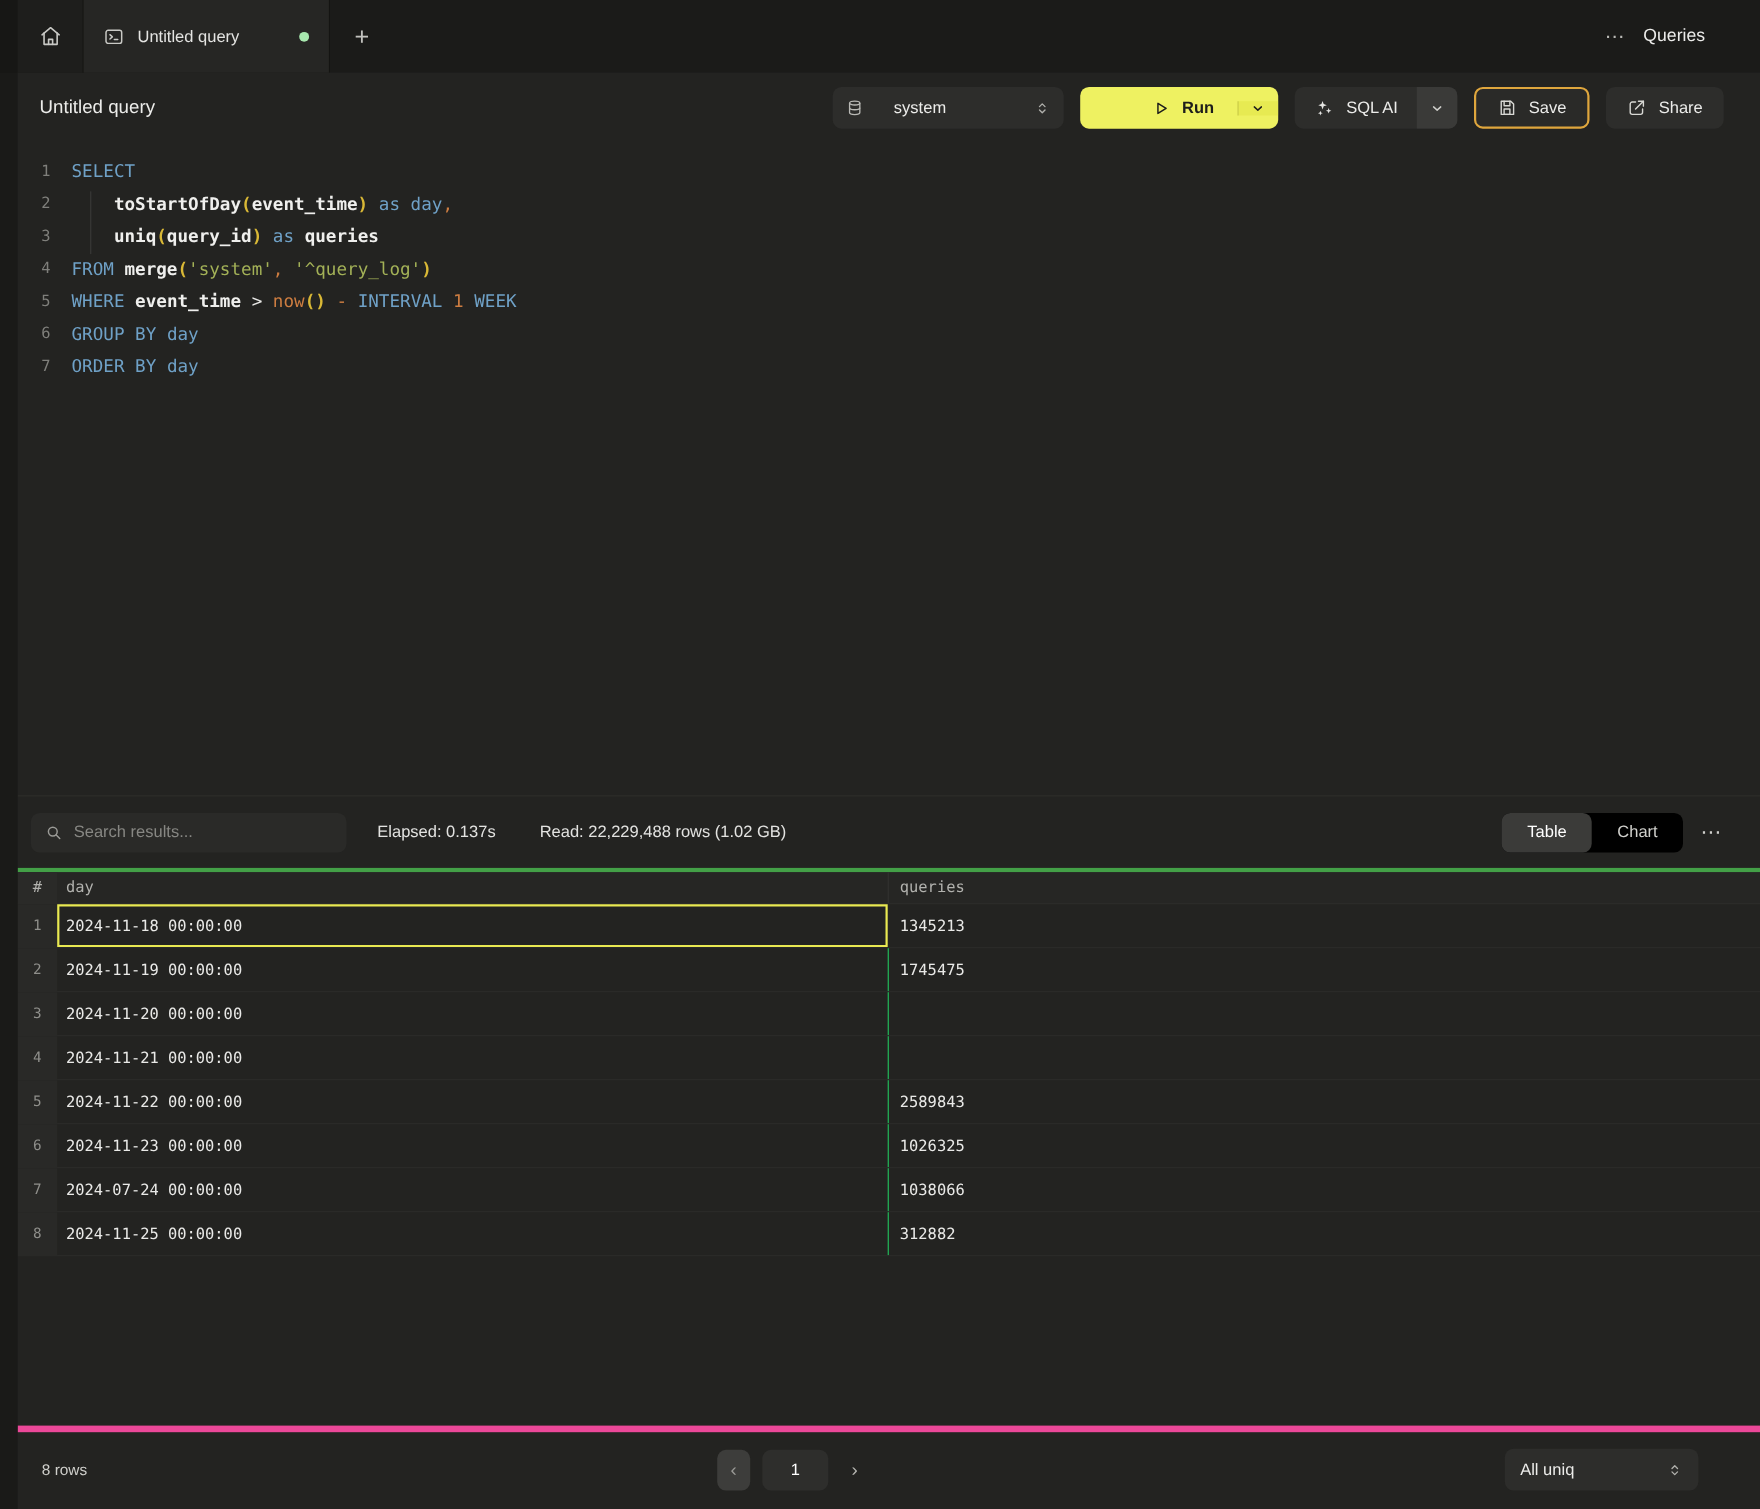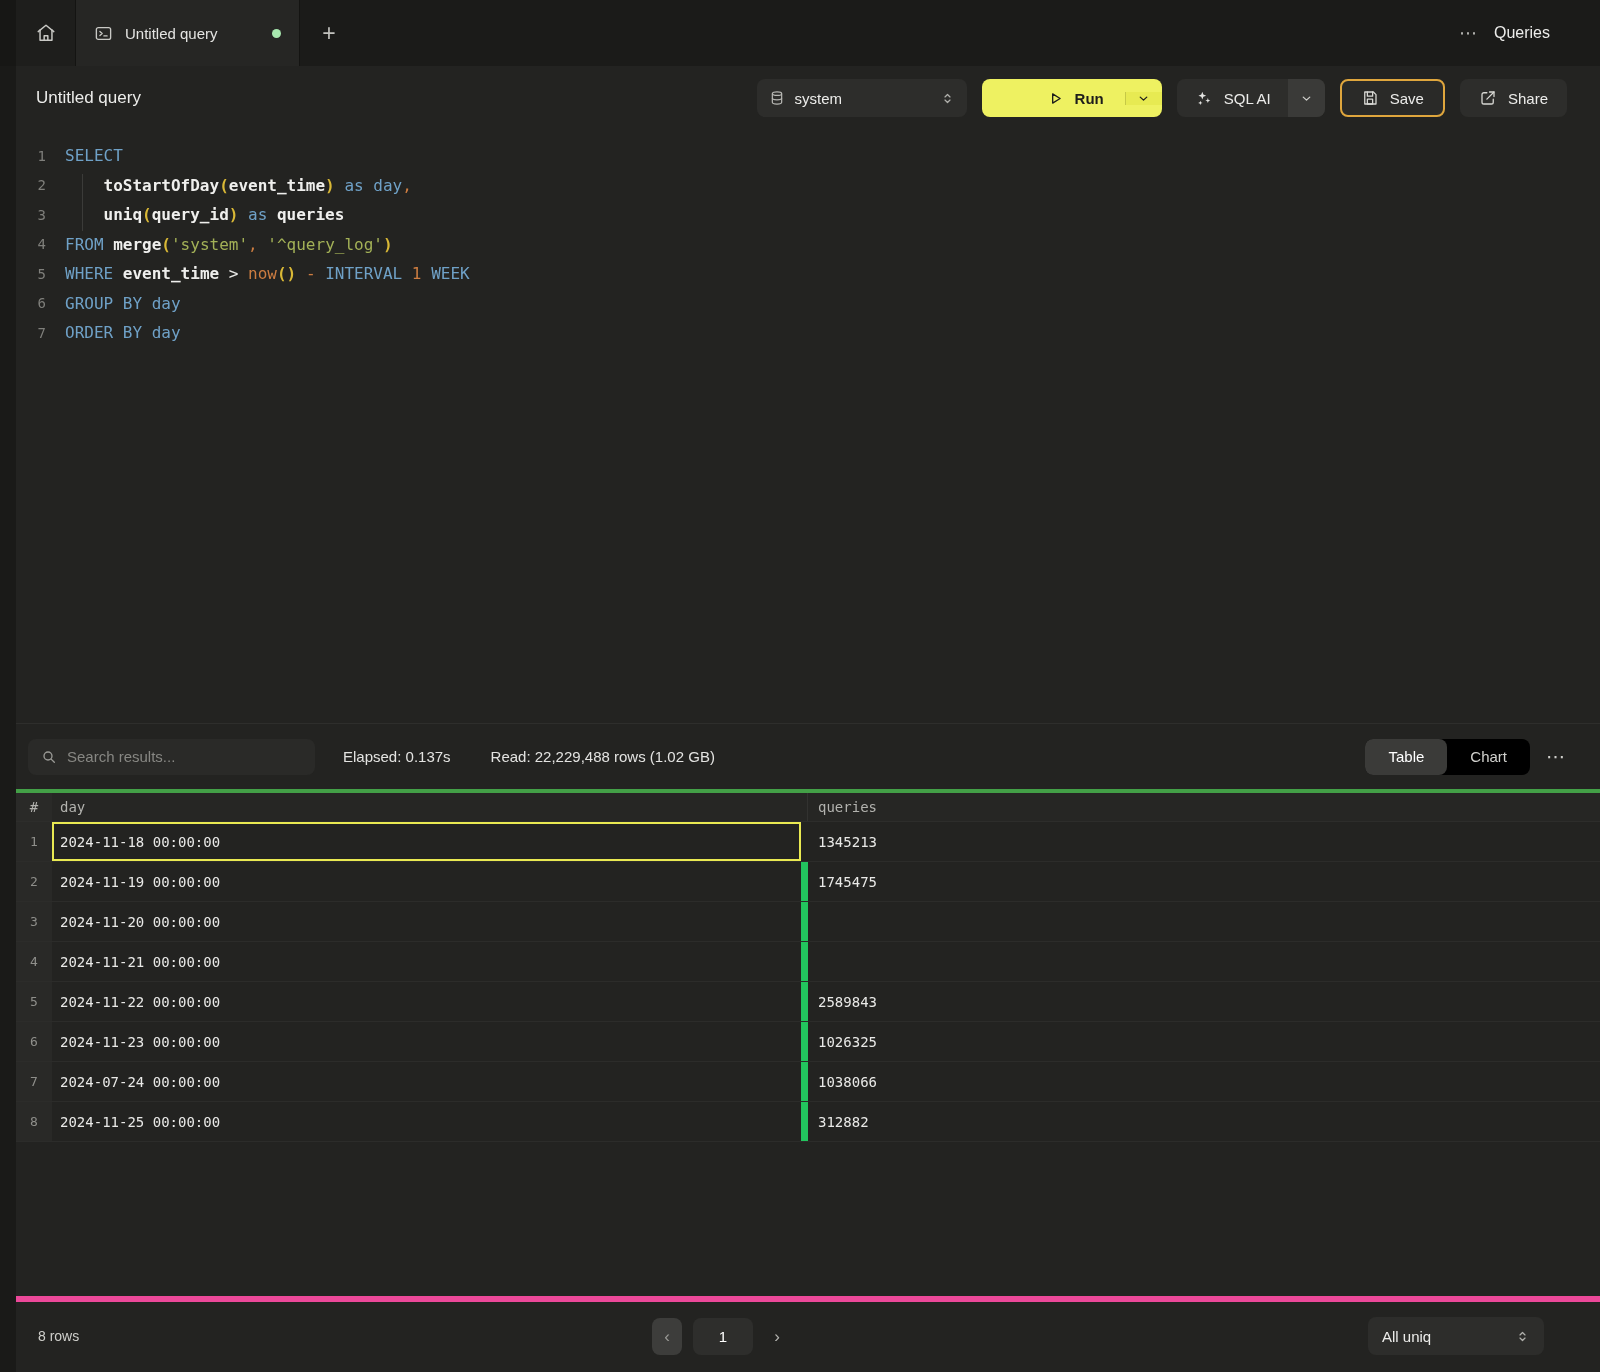--- a/index.html
+++ b/index.html
@@ -26,21 +26,21 @@
   .plus-btn { width:58px; display:flex; align-items:center; justify-content:center; font-size:23px; color:#c2c2be; font-weight:300; cursor:pointer; }
   .tabbar-right { margin-left:auto; display:flex; align-items:center; gap:16px; padding-right:50px; }
   .panel-more { color:#b9b9b5; font-size:18px; letter-spacing:1px; cursor:pointer; }
   .panel-label { font-size:16px; color:#ececea; cursor:pointer; }
 
   
   .qheader { position:absolute; left:16px; top:66px; width:1584px; height:64px; display:flex; align-items:center; z-index:1; }
   .page-title { margin-left:20px; font-size:17px; color:#ececea; }
   .header-actions { margin-left:auto; display:flex; align-items:center; gap:15px; padding-right:33px; }
   .ctl { height:38px; border-radius:8px; font-size:15px; display:flex; align-items:center; cursor:pointer; }
-  .db-select { width:210px; background:#2d2d2b; padding:0 12px; gap:10px; }
+  .db-select { width:210px; background:#2d2d2b; padding:0 12px; gap:28px; }
   .db-select .lbl { color:#ececea; }
   .db-select .updown { margin-left:auto; color:#b0b0ac; display:flex; }
   .db-icon { color:#b9b9b5; display:flex; }
 
   .run-btn { background:#eef161; color:#1d1d1b; overflow:hidden; align-items:center; font-weight:700;padding-left:44px; }
   .run-main { display:flex; align-items:center; gap:11px; padding:0 21px; }
   .run-chev { width:37px; display:flex; align-items:center; justify-content:center; background:#e7ea52; border-left:1px solid rgba(0,0,0,0.14); }
   .run-icon { display:flex; }
 
   .split-btn { background:#2d2d2b; overflow:hidden; align-items:stretch; }
@@ -84,21 +84,21 @@
   
   .progress { position:absolute; left:16px; top:789px; width:1584px; height:4px; background:#43a047; }
   .thead { position:absolute; left:16px; top:793px; width:1584px; height:29px; background:#262624; display:flex; align-items:stretch; font-family:"DejaVu Sans Mono", monospace; font-size:14px; color:#b2b2ae; border-bottom:1px solid #2d2d2b; }
   .th-num { width:36px; background:#2a2a28; display:flex; align-items:center; justify-content:center; }
   .th-day { width:756px; padding-left:8px; display:flex; align-items:center; border-right:1px solid #323230; cursor:pointer; }
   .th-queries { flex:1; padding-left:10px; display:flex; align-items:center; cursor:pointer; }
 
   .tbody { position:absolute; left:16px; top:822px; width:1584px; }
   .trow { display:flex; height:40px; align-items:stretch; font-family:"DejaVu Sans Mono", monospace; font-size:14px; border-bottom:1px solid #2c2c2a; }
   .c-num { width:36px; background:#292927; color:#8f8f8b; font-size:13px; display:flex; align-items:center; justify-content:center; font-family:"DejaVu Sans Mono", monospace; }
-  .c-day { width:756px; padding-left:8px; display:flex; align-items:center; color:#e9e9e7; border-right:7px solid #22c55e; cursor:pointer; }
+  .c-day { width:756px; padding-left:8px; display:flex; align-items:center; color:#e9e9e7; border-right:1px solid #22c55e; cursor:pointer; }
   .c-queries { flex:1; padding-left:10px; display:flex; align-items:center; color:#e9e9e7; cursor:pointer; }
   .c-day.selected { box-shadow: inset 0 0 0 2px #e9e952; border-right-color:transparent; }
 
   
   .qfooter { position:absolute; left:16px; top:1296px; width:1584px; height:76px; border-top:6px solid #ec4899; }
   .rowcount { position:absolute; left:22px; top:26px; font-size:14px; color:#cfcfcb; }
   .pager { position:absolute; left:636px; top:16px; display:flex; align-items:center; gap:11px; }
   .pg-prev { width:30px; height:37px; background:#3d3d3b; border-radius:8px; display:flex; align-items:center; justify-content:center; color:#9a9a96; font-size:17px; cursor:pointer; }
   .pg-page { width:60px; height:37px; background:#2e2e2c; border-radius:8px; display:flex; align-items:center; justify-content:center; color:#ffffff; font-size:15px; cursor:pointer; }
   .pg-next { width:26px; height:37px; display:flex; align-items:center; justify-content:center; color:#b4b4b0; font-size:17px; cursor:pointer; }

